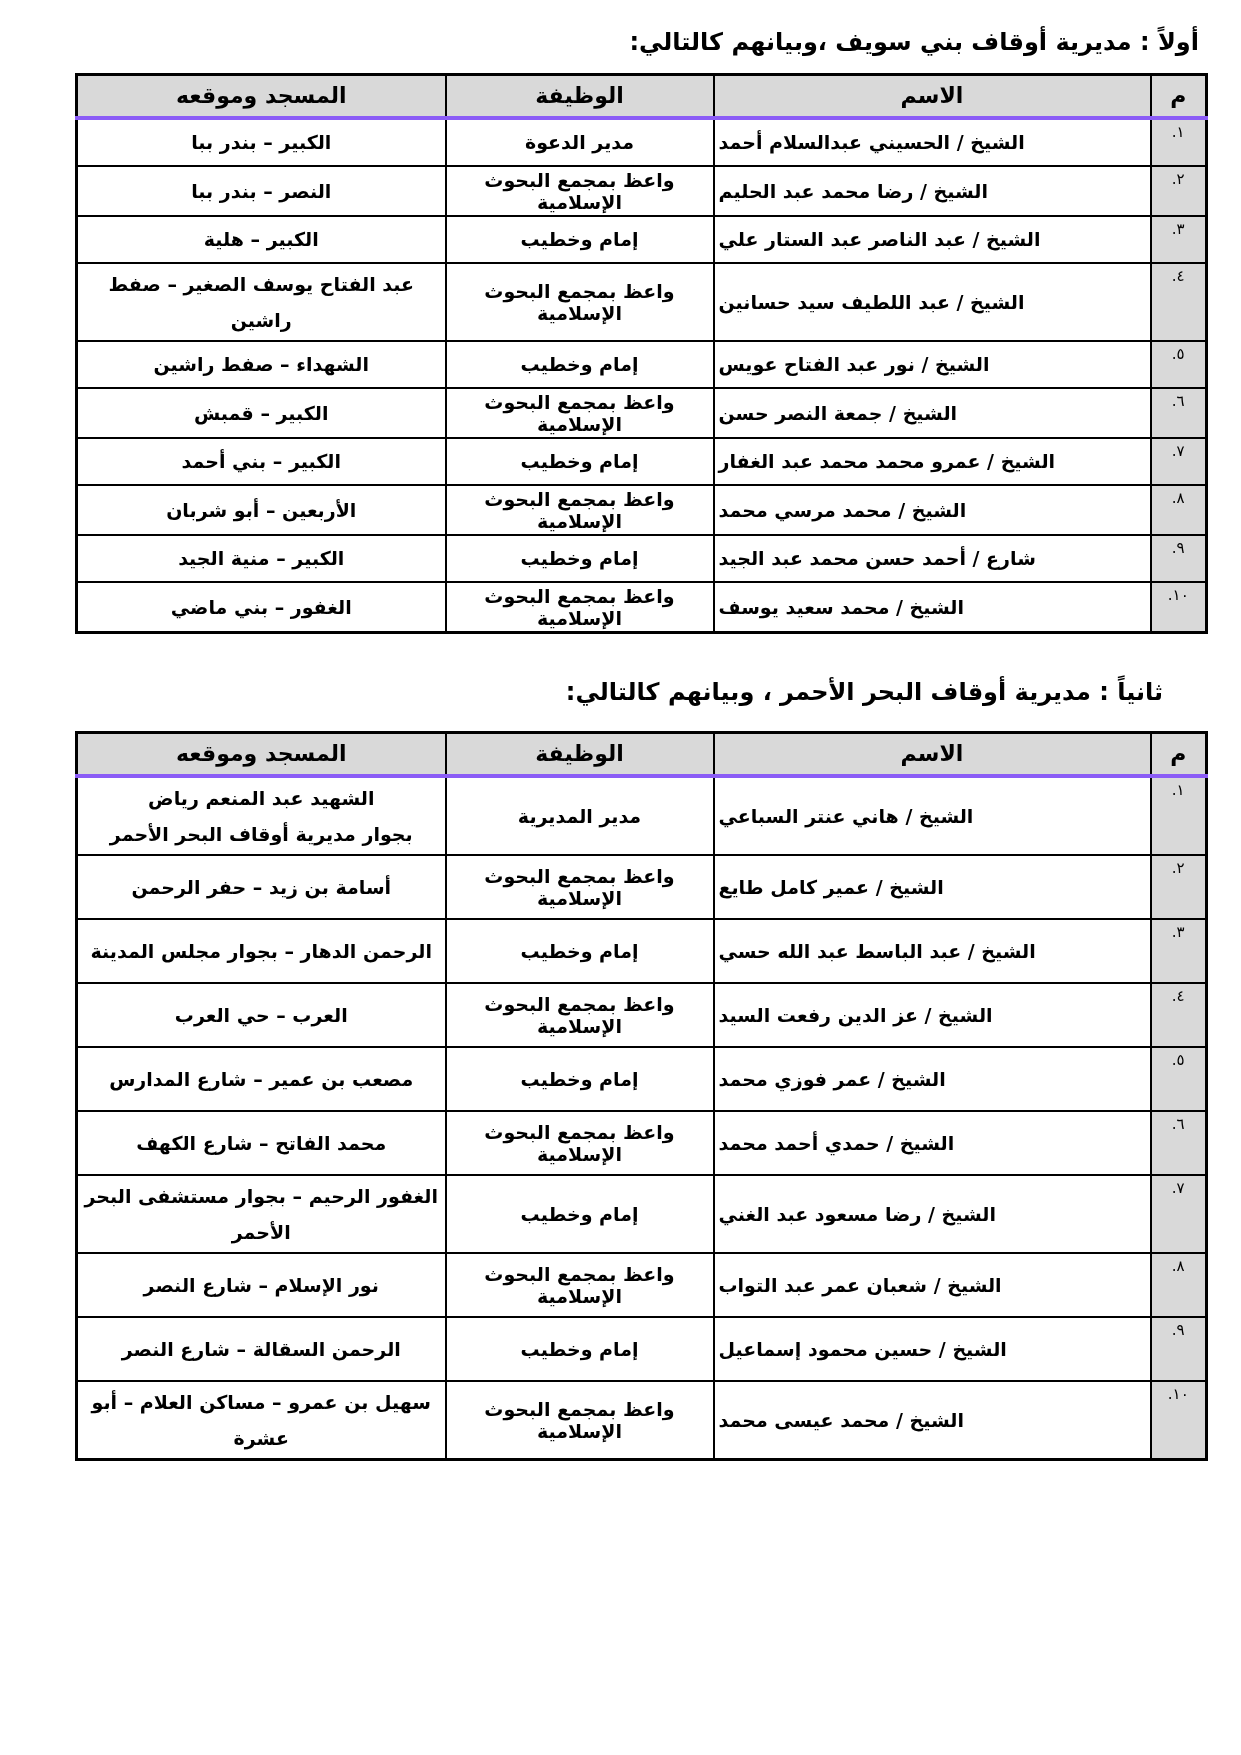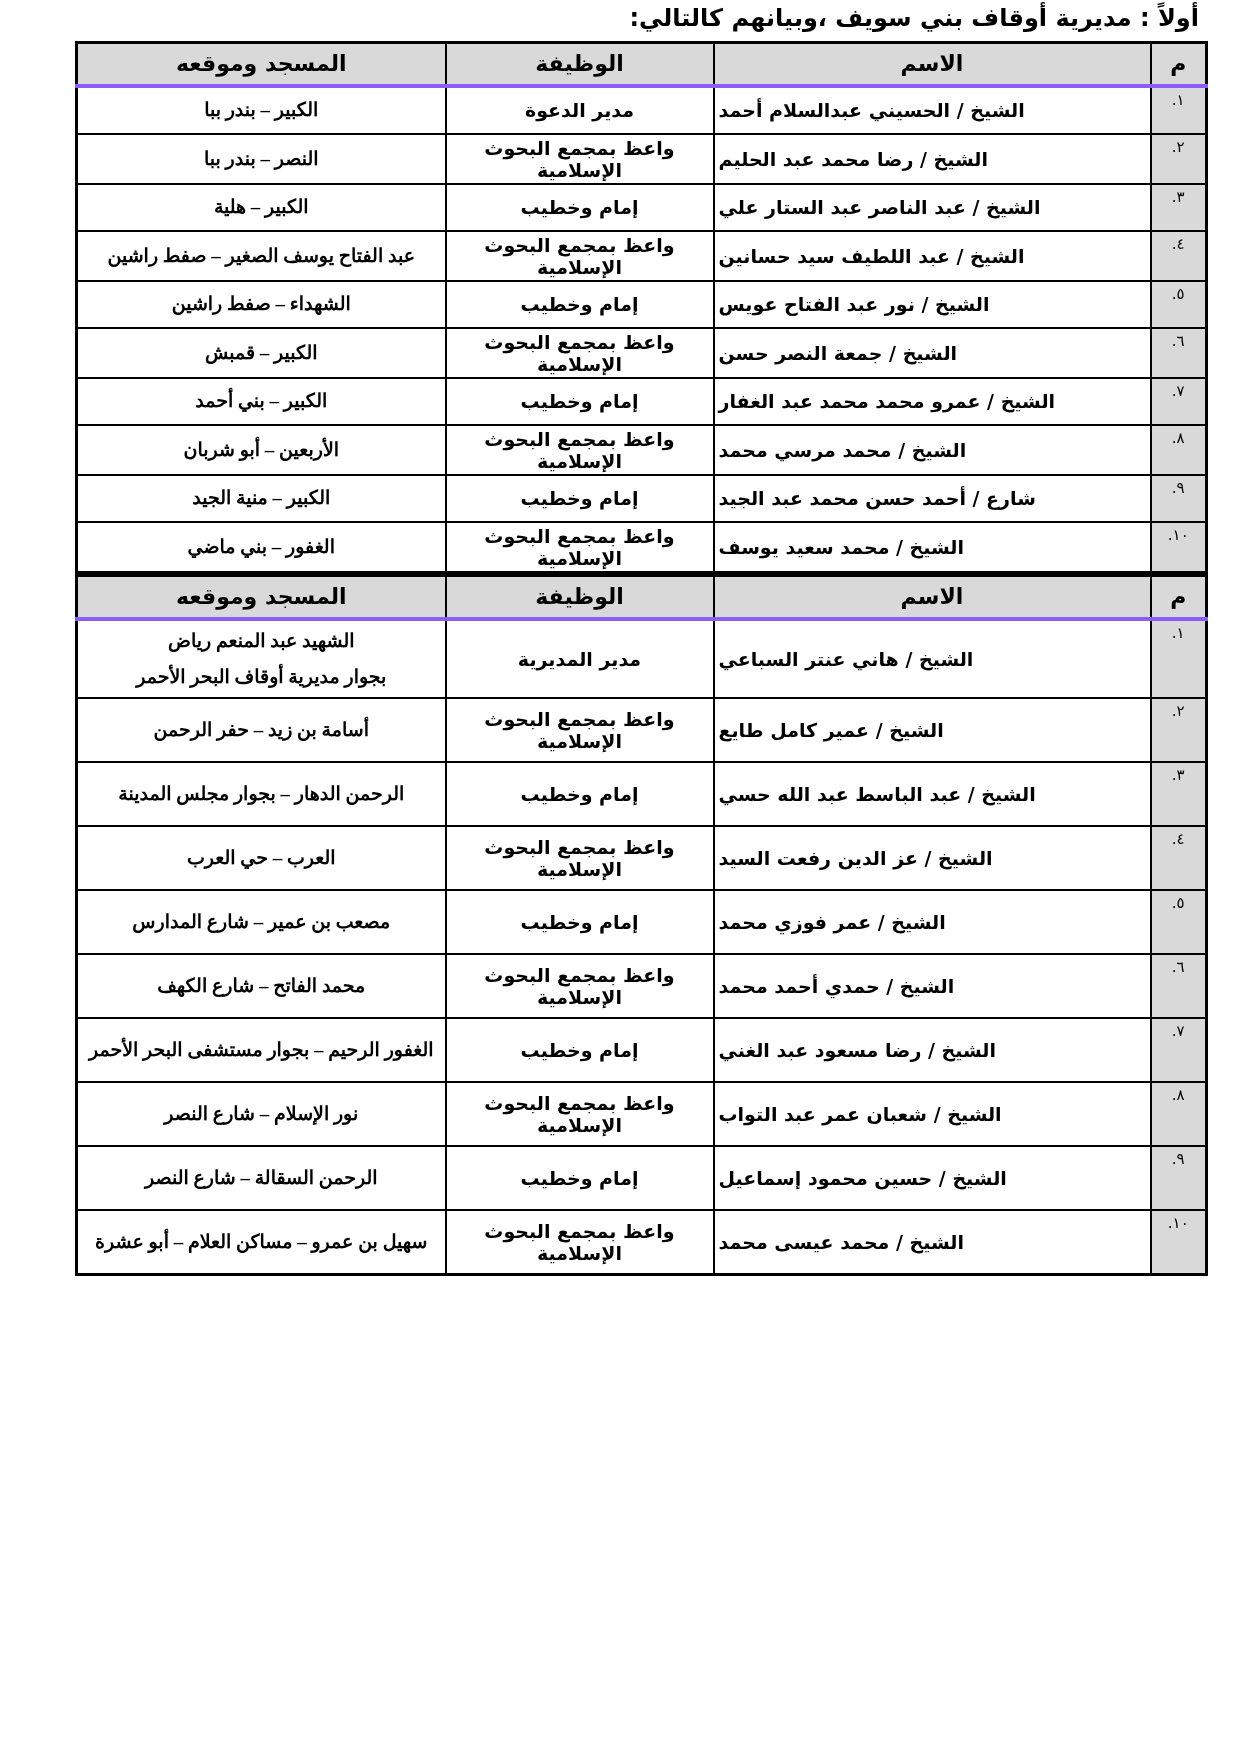--- a/index.html
+++ b/index.html
@@ -14,21 +14,21 @@
     font-family:"DejaVu Sans", sans-serif;
     overflow:hidden;
   }
   .section-title {
     font-weight:bold;
     font-size:24px;
     text-align:right;
     line-height:1.2;
     padding-left:30px;
   }
-  .title-1 { padding-top:4px; padding-right:42px; margin-bottom:8px; }
+  .title-1 { padding-top:28px; padding-right:42px; margin-bottom:16px; }
   .title-2 { margin-top:44px; padding-right:78px; margin-bottom:24px; }
 
   table.roster {
     table-layout:fixed;
     border-collapse:collapse;
     width:1130px;
     margin-right:33px;
     direction:rtl;
     border:3px solid #000;
   }
@@ -58,21 +58,20 @@
     font-weight:normal;
     padding-top:3px;
   }
   table.roster td.name {
     text-align:left;
     padding-right:16px;
   }
   table.roster td.mosque {
     white-space:pre-line;
     line-height:1.9;
-    font-family:Liberation Serif, serif;
   }
   table.t1 td { height:40px; }
   table.t2 td { height:57px; }
 
   col.c-num    { width:56px; }
   col.c-name   { width:437px; }
   col.c-pos    { width:268px; }
   col.c-mosque { width:369px; }
 </style>
 </head>
@@ -156,20 +155,21 @@
             <td class="num">١٠.</td>
             <td class="name">الشيخ / محمد سعيد يوسف</td>
             <td class="pos">واعظ بمجمع البحوث الإسلامية</td>
             <td class="mosque">الغفور – بني ماضي</td>
           </tr>
         </tbody>
     </table>
   </div>
 
   <div class="section">
+    <div class="section-title title-2">ثانياً : مديرية أوقاف البحر الأحمر ، وبيانهم كالتالي:</div>
     <table class="roster t2">
       <colgroup>
         <col class="c-num">
           <col class="c-name">
           <col class="c-pos">
           <col class="c-mosque">
       </colgroup>
       <thead>
         <tr>
           <th>م</th>

